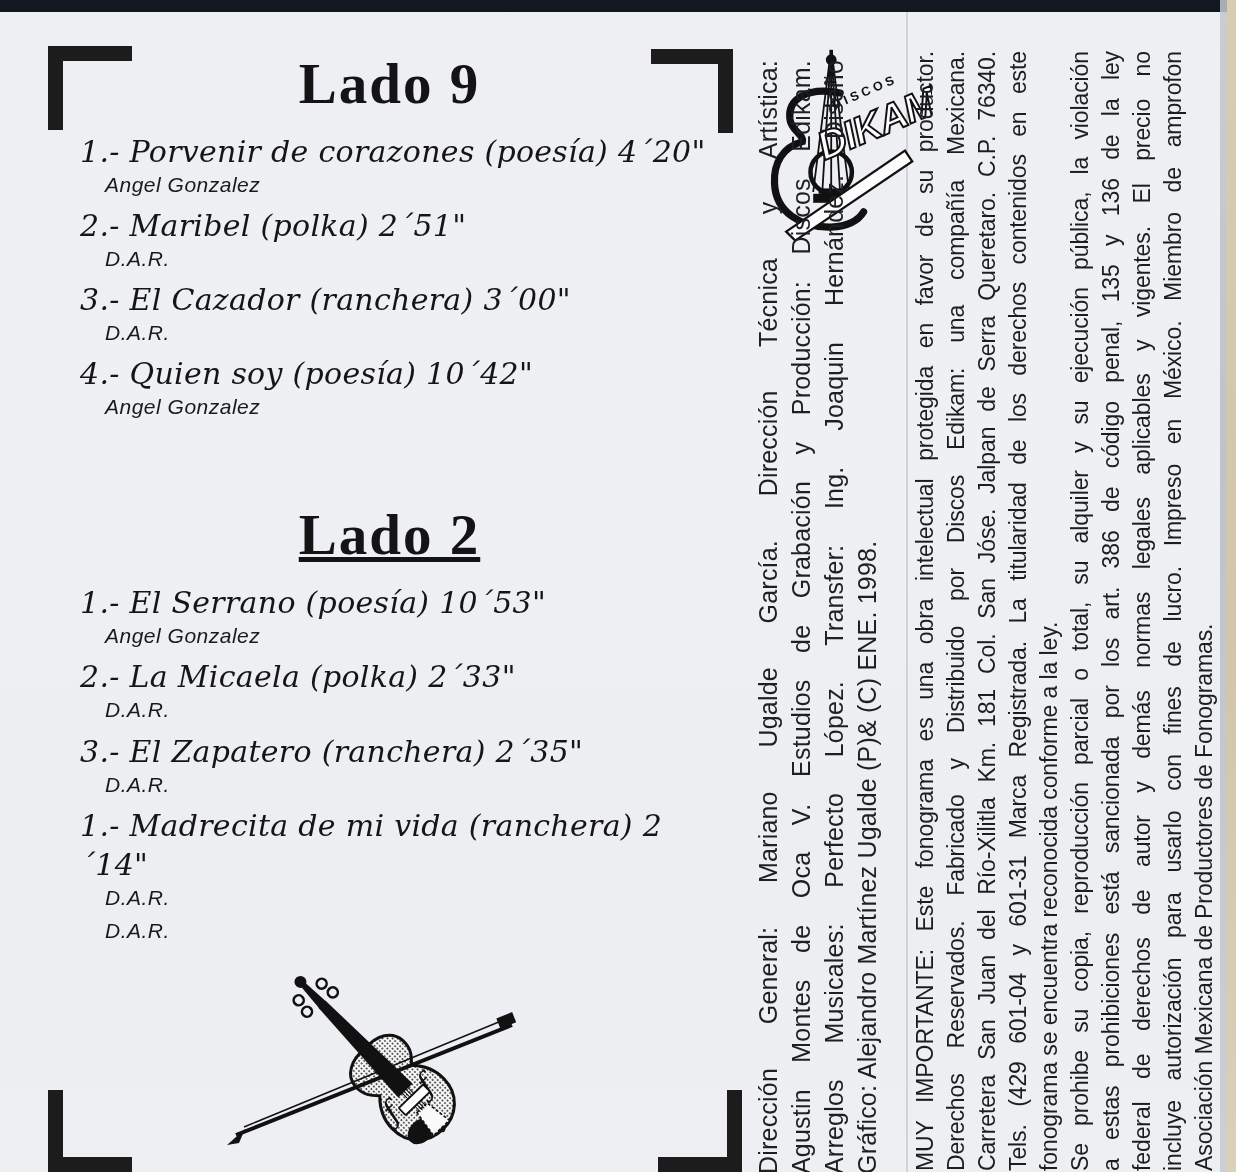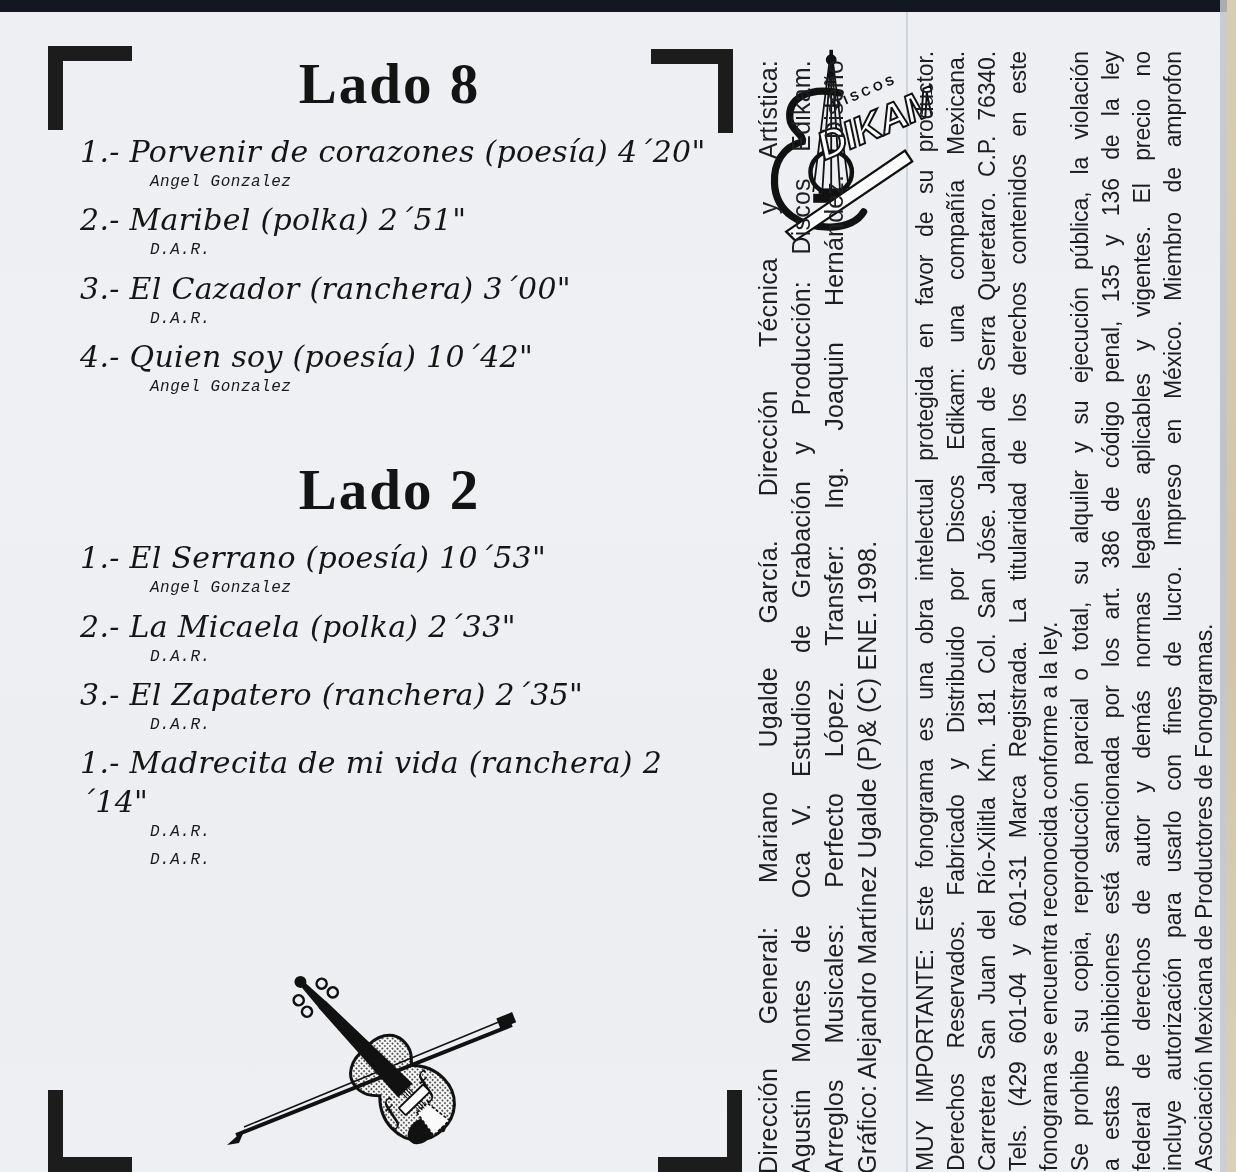--- a/index.html
+++ b/index.html
@@ -19,25 +19,25 @@
     background:linear-gradient(180deg,#d8ccb2 0%,#d2c5a9 55%,#dbd0b8 100%); }
   .seam { position:absolute; left:906px; top:12px; bottom:0; width:2px;
     background:rgba(140,148,160,.30); }
   
   .mark { position:absolute; background:#1c1c1c; }
   
   .panel-tracks { position:absolute; left:62px; top:54px; width:655px; }
   .side-title { margin:0 0 18px 0; text-align:center;
     font-family:"Liberation Serif", serif; font-weight:bold; font-size:57px; line-height:1.05;
     letter-spacing:2px; color:#141414; }
-  .side2 .side-title { margin-top:64px; }
+  .side2 .side-title { margin-top:86px;text-decoration:underline; }
   .track-line { font-family:"DejaVu Serif", serif; font-style:italic; font-size:30px;
     line-height:1.3; letter-spacing:.3px; padding-left:18px; color:#151515; }
-  .artist { font-family:Liberation Mono, monospace; font-style:italic; font-size:16px;
-    line-height:1.15; margin:2px 0 9px 88px; letter-spacing:.5px; color:#1a1a1a; }
+  .artist { font-family:Liberation Sans, sans-serif; font-style:italic; font-size:21px;
+    line-height:1.15; margin:2px 0 9px 43px; letter-spacing:.5px; color:#1a1a1a; }
   
   .vert-block { position:absolute; transform-origin:0 0; transform:rotate(-90deg); }
   .credits-block { left:752px; top:1174px; width:1114px; height:134px; }
   .credits-block .rline { font-size:25px; line-height:33px; letter-spacing:.2px; color:#1d1f22; }
   .legal-block { left:910px; top:1171px; width:1120px; height:314px; }
   .legal-block .rline { font-size:23px; line-height:31px; letter-spacing:-.1px; color:#1b1d20; }
   .rline { white-space:nowrap; text-align:left; }
   .rline.jl { white-space:normal; text-align:justify; text-align-last:justify; }
   
   .logo { position:absolute; left:752px; top:46px; }
@@ -57,21 +57,21 @@
   <div class="mark" style="left:48px;top:46px;width:15px;height:84px;"></div>
   <div class="mark" style="left:651px;top:49px;width:82px;height:15px;"></div>
   <div class="mark" style="left:718px;top:49px;width:15px;height:84px;"></div>
   <div class="mark" style="left:48px;top:1090px;width:15px;height:82px;"></div>
   <div class="mark" style="left:48px;top:1157px;width:84px;height:15px;"></div>
   <div class="mark" style="left:727px;top:1090px;width:15px;height:82px;"></div>
   <div class="mark" style="left:658px;top:1157px;width:84px;height:15px;"></div>
 
   <div class="panel-tracks">
     <section class="side1">
-      <h1 class="side-title">Lado 8</h1>
+      <h1 class="side-title">Lado 9</h1>
       <div class="entry">
         <div class="track-line">1.- Porvenir de corazones (poesía) 4´20"</div>
         <div class="artist">Angel Gonzalez</div>
       </div>
       <div class="entry">
         <div class="track-line">2.- Maribel (polka) 2´51"</div>
         <div class="artist">D.A.R.</div>
       </div>
       <div class="entry">
         <div class="track-line">3.- El Cazador (ranchera) 3´00"</div>

